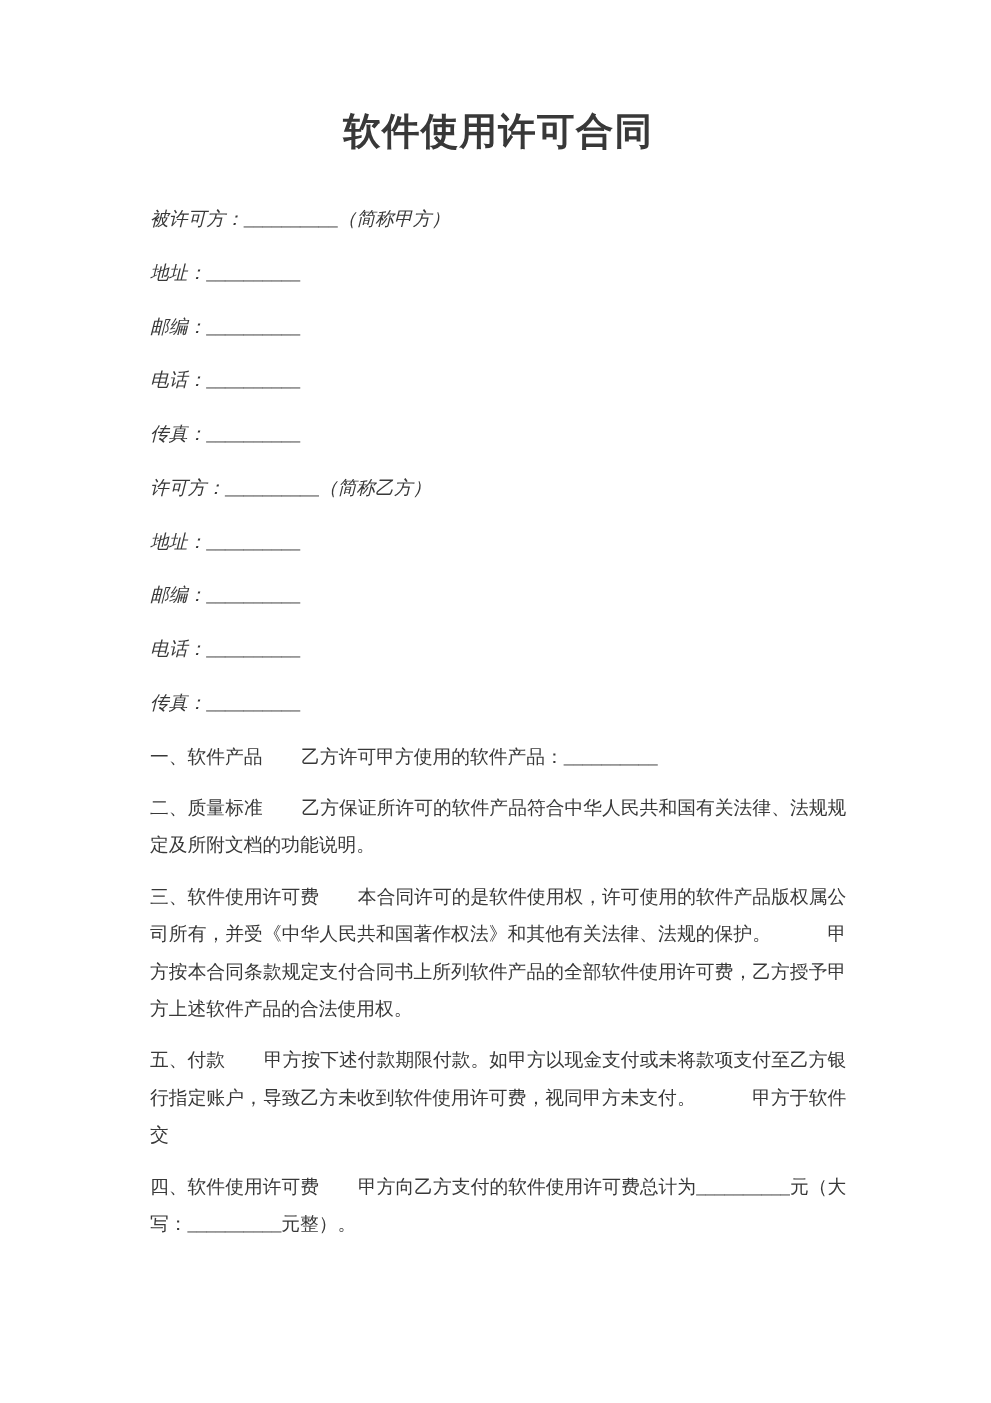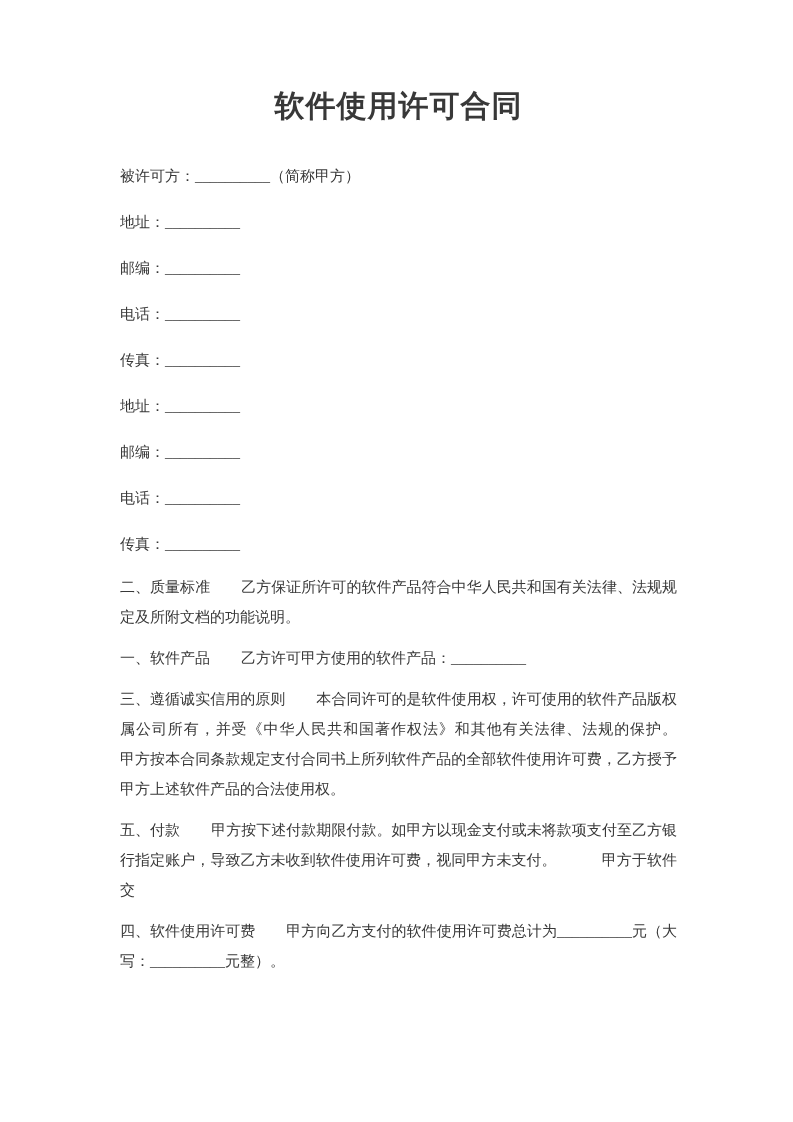--- a/index.html
+++ b/index.html
@@ -22,23 +22,24 @@
   }
   .doc-title {
     margin: 0 0 36px 0;
     font-size: 30px;
     line-height: 39px;
     font-weight: bold;
     text-align: center;
     letter-spacing: 1px;
   }
   .field-line {
-    margin: 16px 0 13px 0;
+    margin: 4px 0 13px 0;
     line-height: 30px;
     white-space: pre;
+    font-style: italic;
   }
   .para {
     margin: 0 0 11px 0;
     line-height: 30px;
     text-align: justify;
   }
   .clause-gap {
     display: inline-block;
     width: 31px;
     height: 1px;
@@ -57,33 +58,34 @@
   <p class="field-line"><span>被许可方：</span><span class="blank">__________</span><span>（简称甲方）</span></p>
 
   <p class="field-line"><span>地址：</span><span class="blank">__________</span></p>
 
   <p class="field-line"><span>邮编：</span><span class="blank">__________</span></p>
 
   <p class="field-line"><span>电话：</span><span class="blank">__________</span></p>
 
   <p class="field-line"><span>传真：</span><span class="blank">__________</span></p>
 
+  <p class="field-line"><span>许可方：</span><span class="blank">__________</span><span>（简称乙方）</span></p>
 
   <p class="field-line"><span>地址：</span><span class="blank">__________</span></p>
 
   <p class="field-line"><span>邮编：</span><span class="blank">__________</span></p>
 
   <p class="field-line"><span>电话：</span><span class="blank">__________</span></p>
 
   <p class="field-line"><span>传真：</span><span class="blank">__________</span></p>
 
 
+  <p class="para"><span>一、软件产品</span><span class="clause-gap"></span><span>乙方许可甲方使用的软件产品：__________</span></p>
+
   <p class="para"><span>二、质量标准</span><span class="clause-gap"></span><span>乙方保证所许可的软件产品符合中华人民共和国有关法律、法规规定及所附文档的功能说明。</span></p>
 
-  <p class="para"><span>一、软件产品</span><span class="clause-gap"></span><span>乙方许可甲方使用的软件产品：__________</span></p>
-
-  <p class="para"><span>三、遵循诚实信用的原则</span><span class="clause-gap"></span><span>本合同许可的是软件使用权，许可使用的软件产品版权属公司所有，并受《中华人民共和国著作权法》和其他有关法律、法规的保护。　　　甲方按本合同条款规定支付合同书上所列软件产品的全部软件使用许可费，乙方授予甲方上述软件产品的合法使用权。</span></p>
+  <p class="para"><span>三、软件使用许可费</span><span class="clause-gap"></span><span>本合同许可的是软件使用权，许可使用的软件产品版权属公司所有，并受《中华人民共和国著作权法》和其他有关法律、法规的保护。　　　甲方按本合同条款规定支付合同书上所列软件产品的全部软件使用许可费，乙方授予甲方上述软件产品的合法使用权。</span></p>
 
   <p class="para"><span>五、付款</span><span class="clause-gap"></span><span>甲方按下述付款期限付款。如甲方以现金支付或未将款项支付至乙方银行指定账户，导致乙方未收到软件使用许可费，视同甲方未支付。　　　甲方于软件交</span></p>
 
   <p class="para"><span>四、软件使用许可费</span><span class="clause-gap"></span><span>甲方向乙方支付的软件使用许可费总计为__________元（大写：__________元整）。</span></p>
 
 </div>
 
 </body></html>

